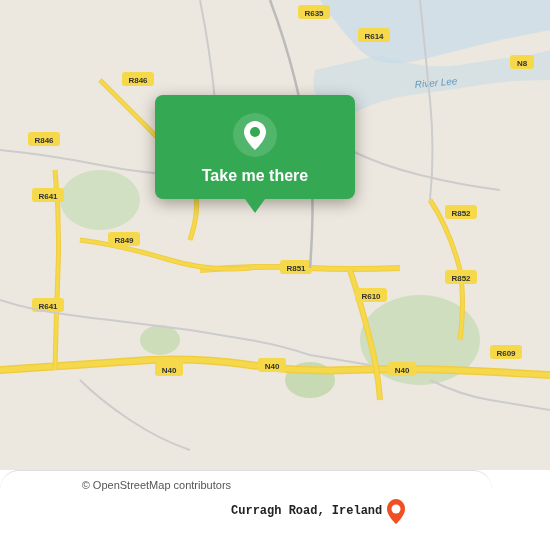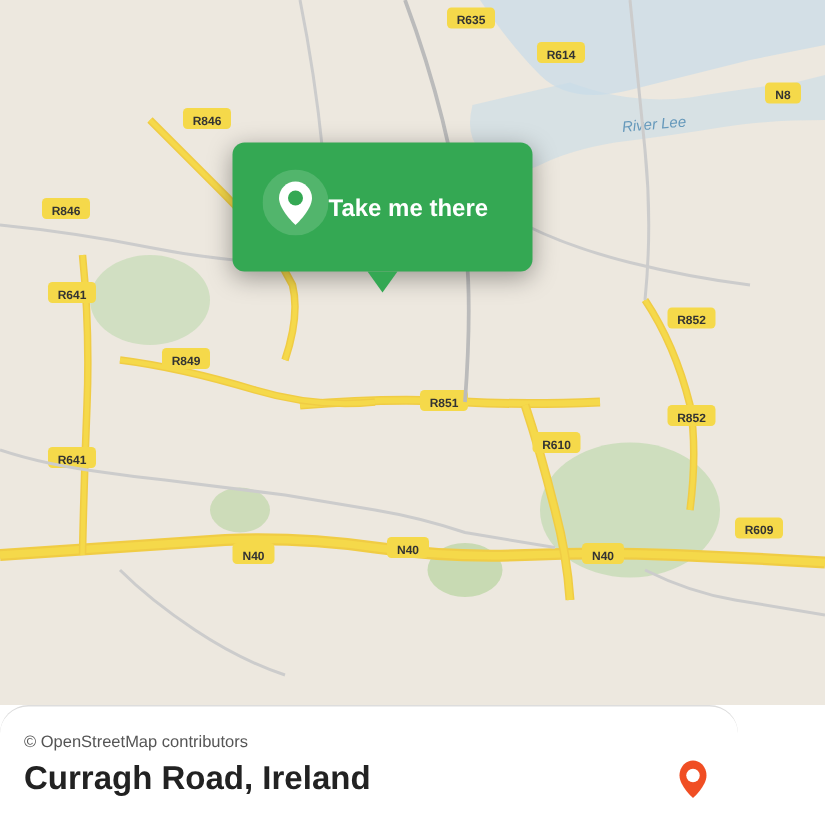--- a/index.html
+++ b/index.html
@@ -30,21 +30,21 @@
 
     
     .popup-card {
       position: absolute;
       top: 95px;
       left: 155px;
       width: 200px;
       background: #34a853;
       border-radius: 8px;
       display: flex;
-      flex-direction: row;
+      flex-direction: column;
       align-items: center;
       padding: 18px 20px 14px 20px;
       box-shadow: 0 4px 16px rgba(0,0,0,0.35);
       cursor: pointer;
       z-index: 10;
     }
 
     .popup-card::after {
       content: '';
       position: absolute;
@@ -69,42 +69,42 @@
       white-space: nowrap;
     }
 
     
     #bottom-bar {
       width: 492px;
       height: 80px;
       background: #fff;
       border-top: 1px solid #ddd;
       display: flex;
-      flex-direction: column;
       justify-content: center;
       padding: 8px 16px;
       border-radius: 19px;
     }
 
     .attribution {
       font-size: 11px;
       color: #555;
       margin-bottom: 4px;
     }
 
     .location-row {
       display: flex;
       align-items: center;
       justify-content: space-between;
     }
 
     .location-name {
-      font-size: 22px;
+      font-size: 12px;
       font-weight: 600;
       color: #222;
+      font-family: Liberation Mono, monospace;
     }
 
     .moovit-logo {
       display: flex;
       align-items: center;
       gap: 4px;
     }
 
     .moovit-pin {
       width: 28px;

